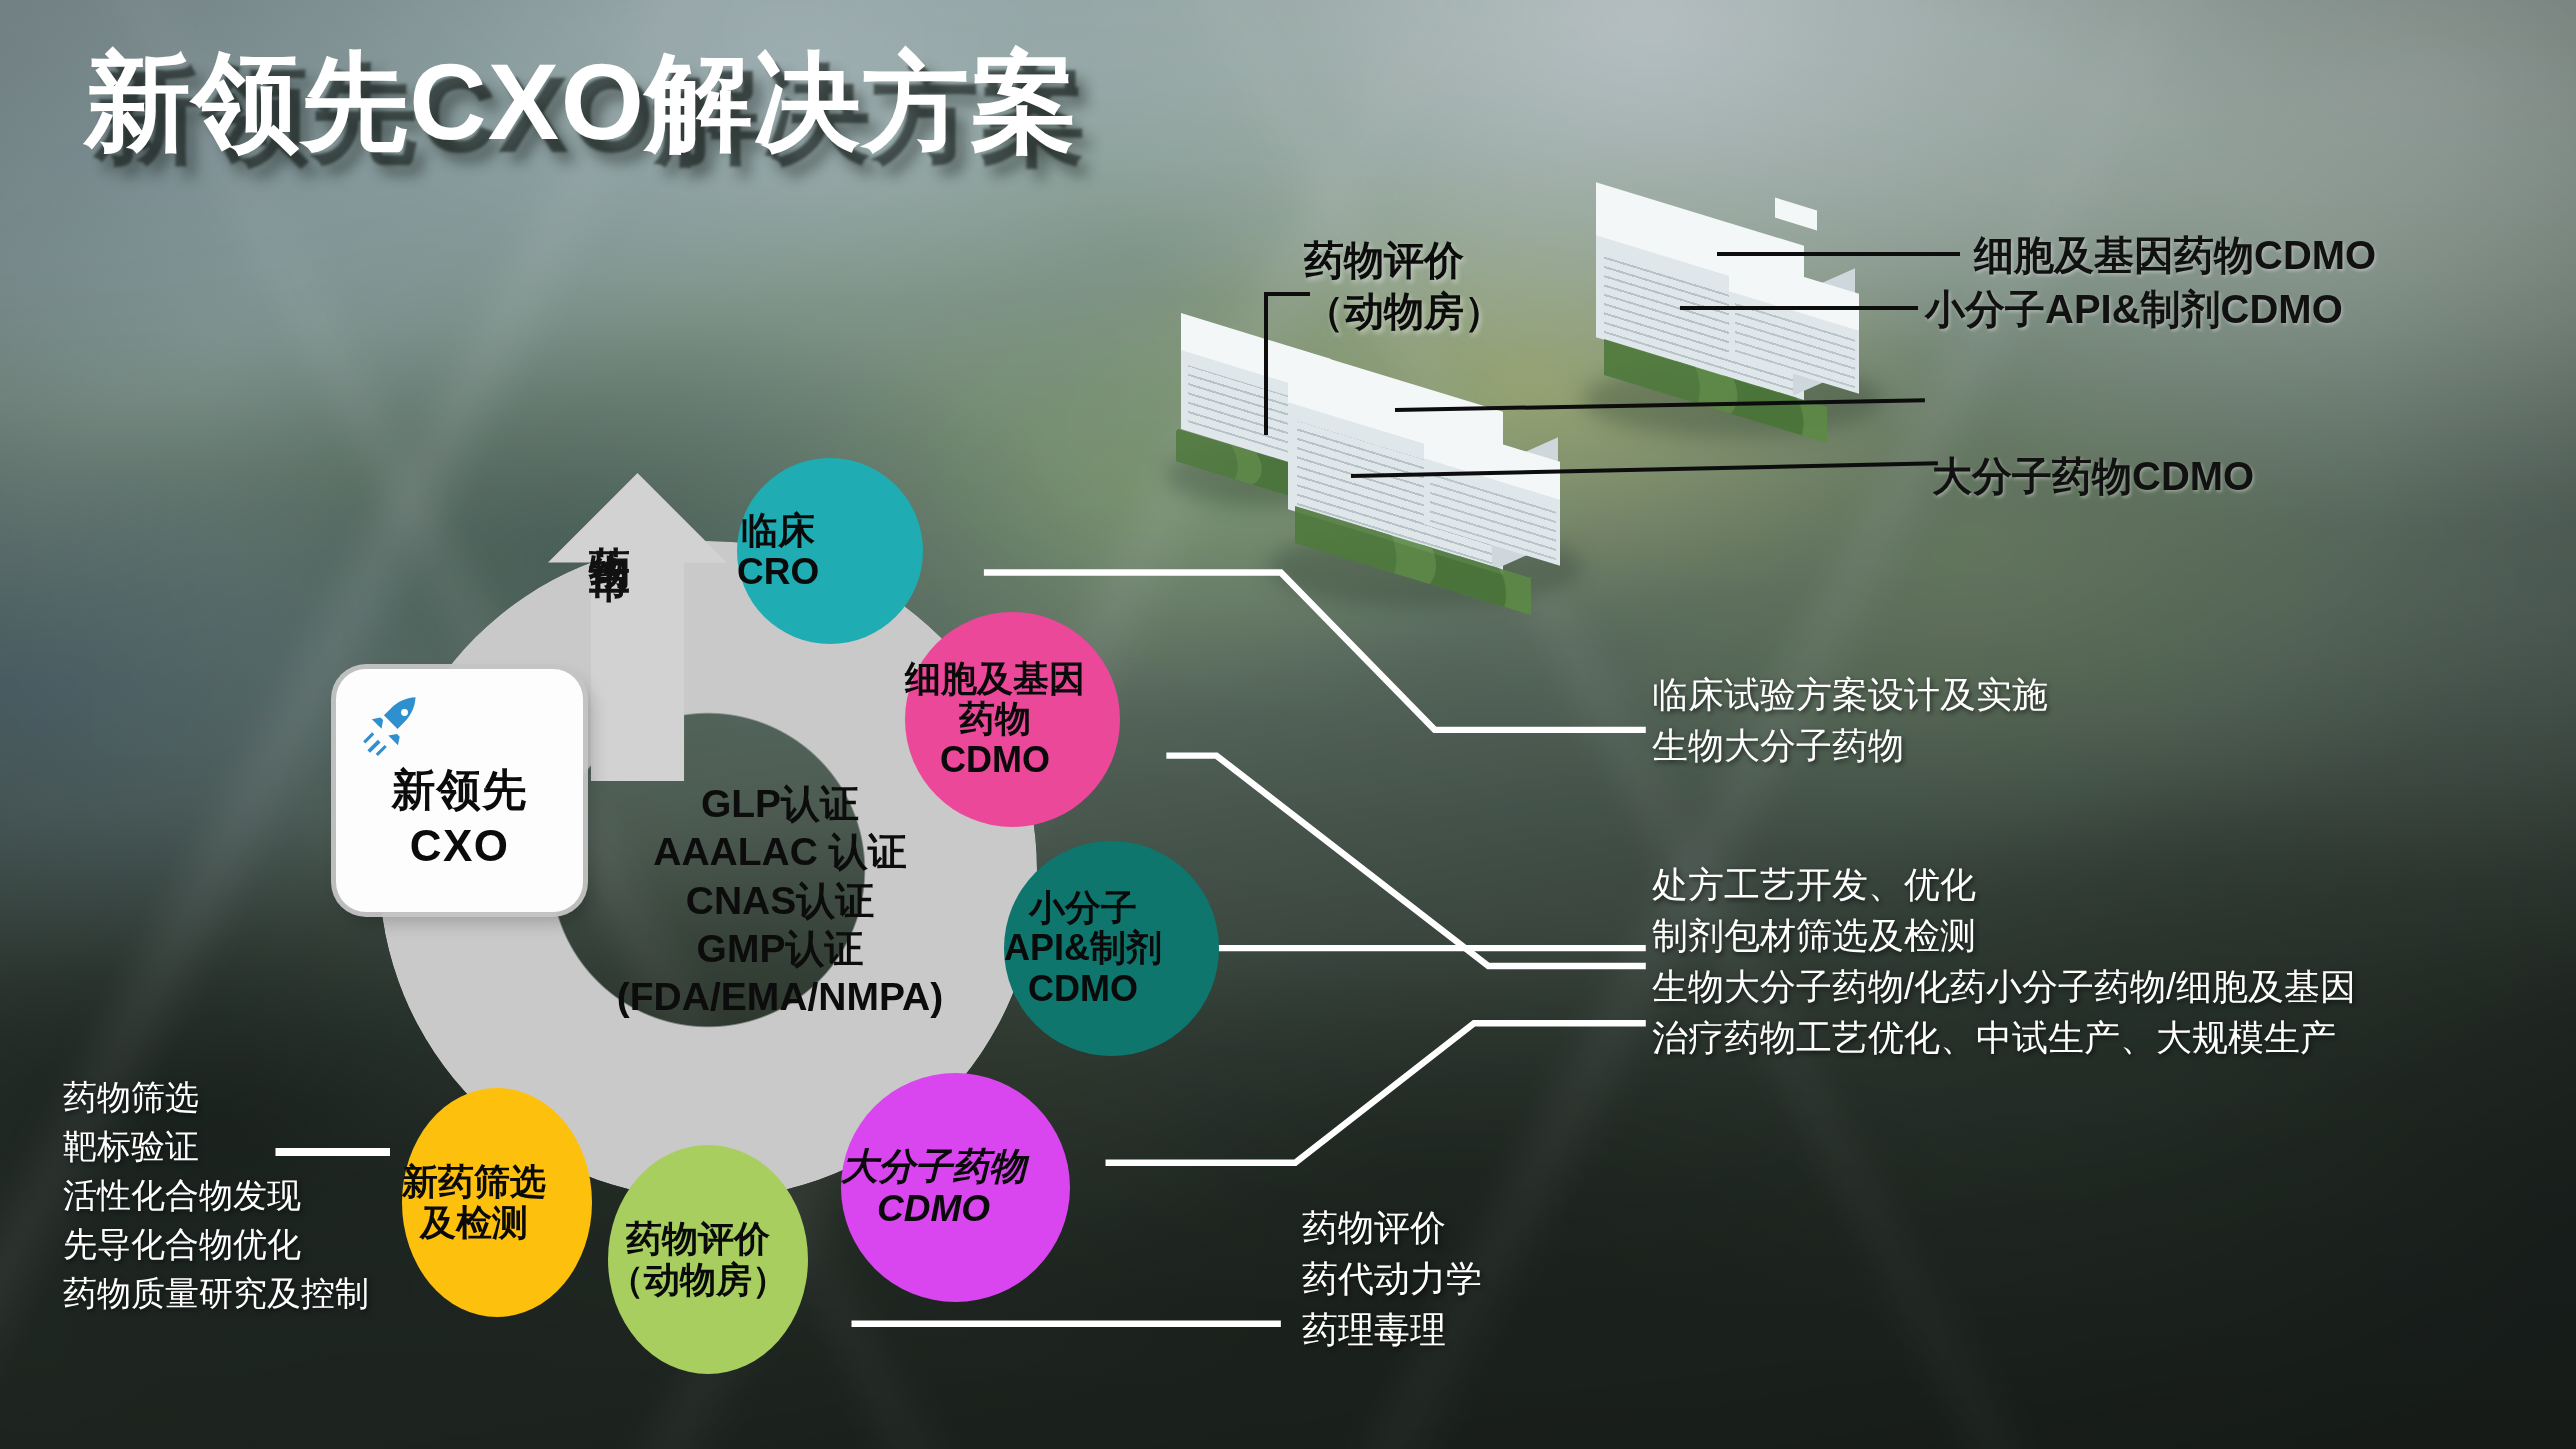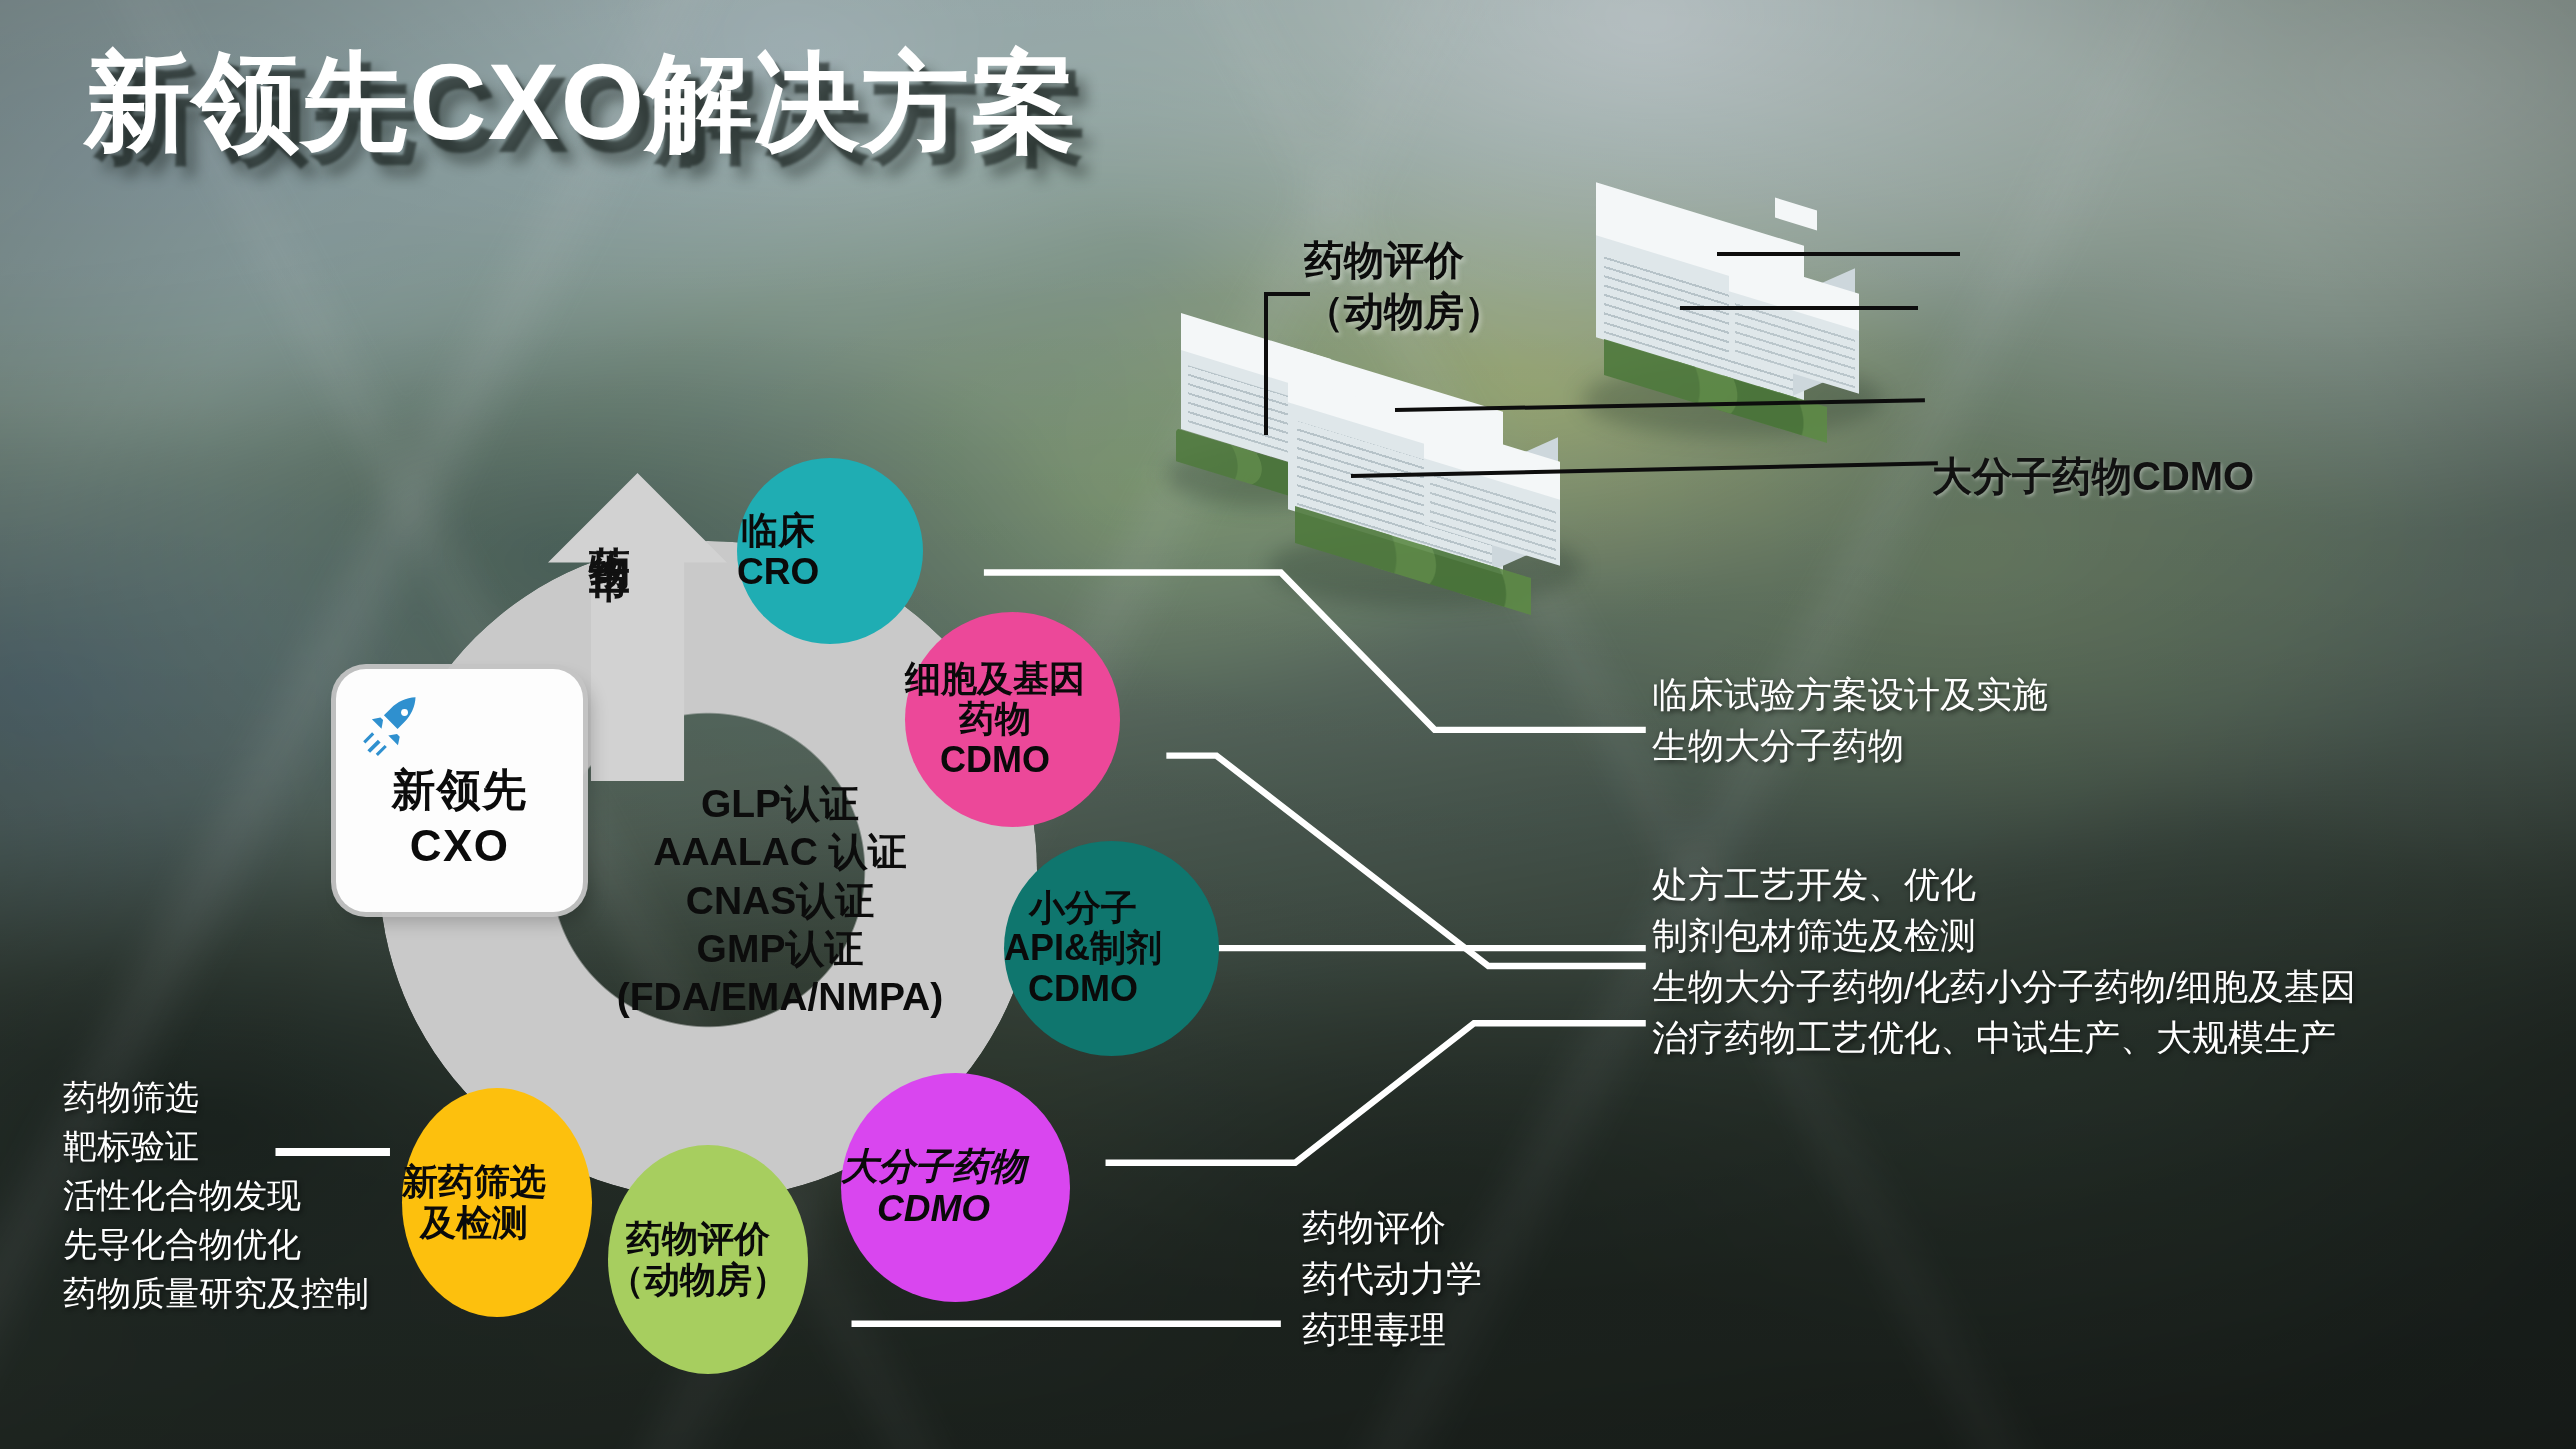--- a/index.html
+++ b/index.html
@@ -192,22 +192,24 @@
     <div class="bb top" style="left:215px;top:-4.3px;width:42px;height:20px;transform:skewY(17deg);"></div>
     <div class="trees" style="left:44px;top:165px;width:223px;height:36px;transform:skewY(17deg);opacity:.9;"></div>
   </div>
 
   <div class="leadv" style="left:1264px;top:292px;height:143px;"></div>
   <div class="lead" style="left:1264px;top:292px;width:46px;"></div>
   <div class="blabel shadowed" style="left:1304px;top:235px;line-height:1.28;white-space:pre-line;">药物评价
 （动物房）</div>
 
   <div class="lead" style="left:1717px;top:252px;width:243px;"></div>
+  <div class="blabel" style="left:1974px;top:228px;">细胞及基因药物CDMO</div>
 
   <div class="lead" style="left:1680px;top:306px;width:238px;"></div>
+  <div class="blabel" style="left:1925px;top:282px;">小分子API&amp;制剂CDMO</div>
 
   <div class="lead" style="left:1395px;top:408px;width:530px;transform:rotate(-1.05deg);"></div>
 
   <div class="lead" style="left:1351px;top:474px;width:587px;transform:rotate(-1.25deg);"></div>
   <div class="blabel" style="left:1932px;top:449px;">大分子药物CDMO</div>
 
   <svg class="wlines" width="2576" height="1449" viewBox="0 0 3600 2025">
     <g stroke="#ffffff" stroke-width="9" fill="none" stroke-linejoin="miter">
 
       <polyline points="1375,800 1790,800 2005,1020 2300,1020"></polyline>

